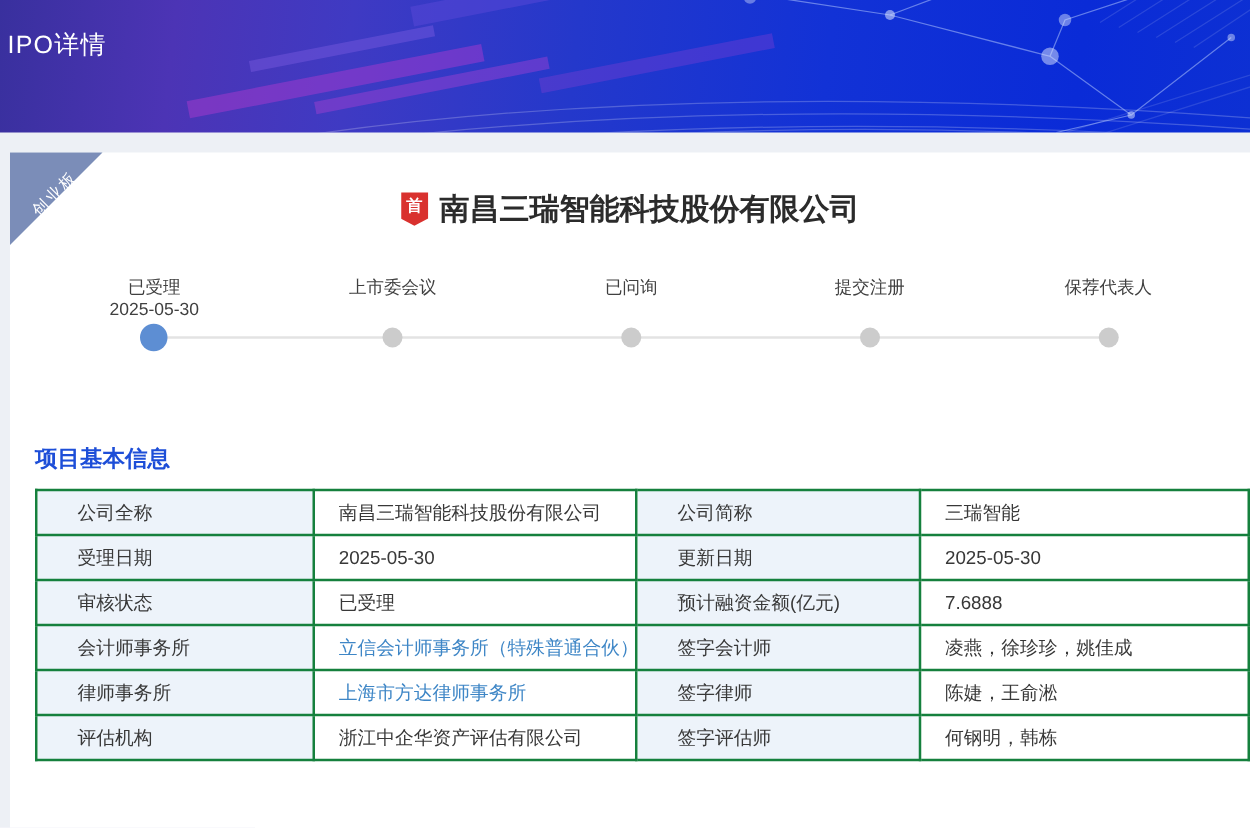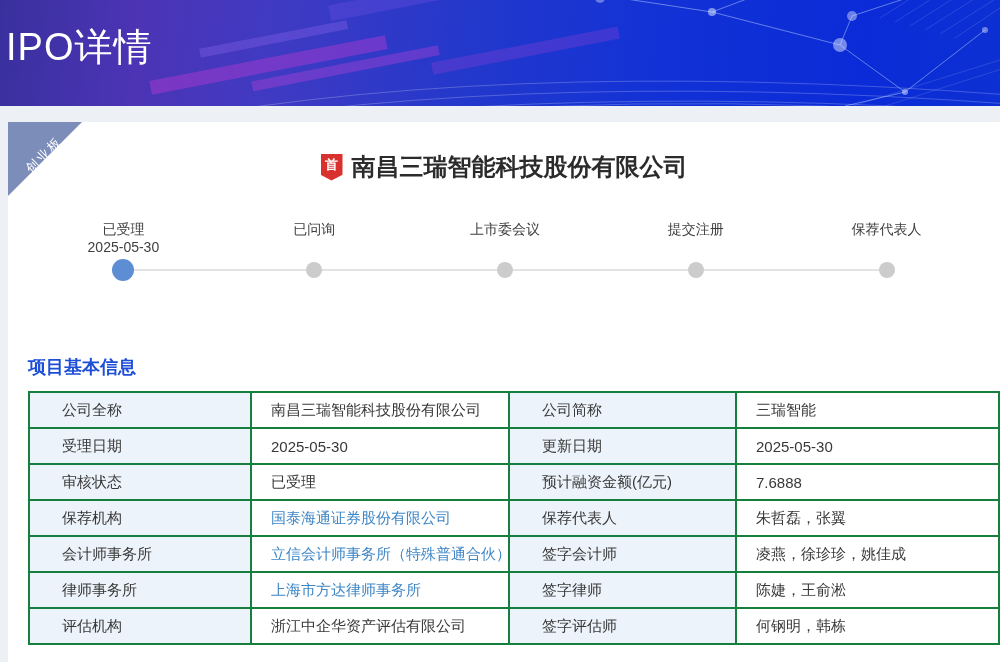--- a/index.html
+++ b/index.html
@@ -5,21 +5,21 @@
   * { margin:0; padding:0; box-sizing:border-box; }
   html,body { width:1000px; height:662px; overflow:hidden;
     font-family:"Liberation Sans","DejaVu Sans",sans-serif;
     background:#edf0f5; color:#333; }
 
   
   .banner { position:relative; width:1000px; height:106px; overflow:hidden;
     background:linear-gradient(96deg,#39309e 0%,#4c34b5 14%,#3f3ac3 28%,#2438cb 46%,#1232d6 66%,#0a2bd7 86%,#0d30d3 100%); }
   .banner-art { position:absolute; inset:0; pointer-events:none; }
   .banner-title { position:absolute; left:6px; top:22px; color:#ffffff;
-    font-size:38px; font-weight:500; letter-spacing:1px; }
+    font-size:20px; font-weight:500; letter-spacing:1px; }
 
   
   .card { position:absolute; left:8px; right:0; top:122px; bottom:0;
     background:#ffffff; }
 
   
   .ribbon { position:absolute; left:0; top:0; width:0; height:0;
     border-top:74px solid #7b8db8; border-right:74px solid transparent; }
   .ribbon-label { position:absolute; left:6px; top:24px; width:60px;
     transform:rotate(-45deg); transform-origin:center;
@@ -124,28 +124,28 @@
     <div class="step-track"></div>
     <div class="steps">
       <div class="step active">
         <div class="step-label">已受理</div>
         <div class="step-date">2025-05-30</div>
         <div class="dot-row">
             <span class="dot"></span>
           </div>
       </div>
       <div class="step">
+        <div class="step-label">上市委会议</div>
+        <div class="step-date"></div>
+        <div class="dot-row">
+            <span class="dot"></span>
+          </div>
+      </div>
+      <div class="step">
         <div class="step-label">已问询</div>
-        <div class="step-date"></div>
-        <div class="dot-row">
-            <span class="dot"></span>
-          </div>
-      </div>
-      <div class="step">
-        <div class="step-label">上市委会议</div>
         <div class="step-date"></div>
         <div class="dot-row">
             <span class="dot"></span>
           </div>
       </div>
       <div class="step">
         <div class="step-label">提交注册</div>
         <div class="step-date"></div>
         <div class="dot-row">
             <span class="dot"></span>
@@ -183,26 +183,20 @@
         <td class="lbl">更新日期</td>
         <td class="val">2025-05-30</td>
       </tr>
       <tr>
         <td class="lbl">审核状态</td>
         <td class="val">已受理</td>
         <td class="lbl">预计融资金额(亿元)</td>
         <td class="val">7.6888</td>
       </tr>
       <tr>
-        <td class="lbl">保荐机构</td>
-        <td class="val"><a class="lnk">国泰海通证券股份有限公司</a></td>
-        <td class="lbl">保荐代表人</td>
-        <td class="val">朱哲磊，张翼</td>
-      </tr>
-      <tr>
         <td class="lbl">会计师事务所</td>
         <td class="val"><a class="lnk">立信会计师事务所（特殊普通合伙）</a></td>
         <td class="lbl">签字会计师</td>
         <td class="val">凌燕，徐珍珍，姚佳成</td>
       </tr>
       <tr>
         <td class="lbl">律师事务所</td>
         <td class="val"><a class="lnk">上海市方达律师事务所</a></td>
         <td class="lbl">签字律师</td>
         <td class="val">陈婕，王俞淞</td>

